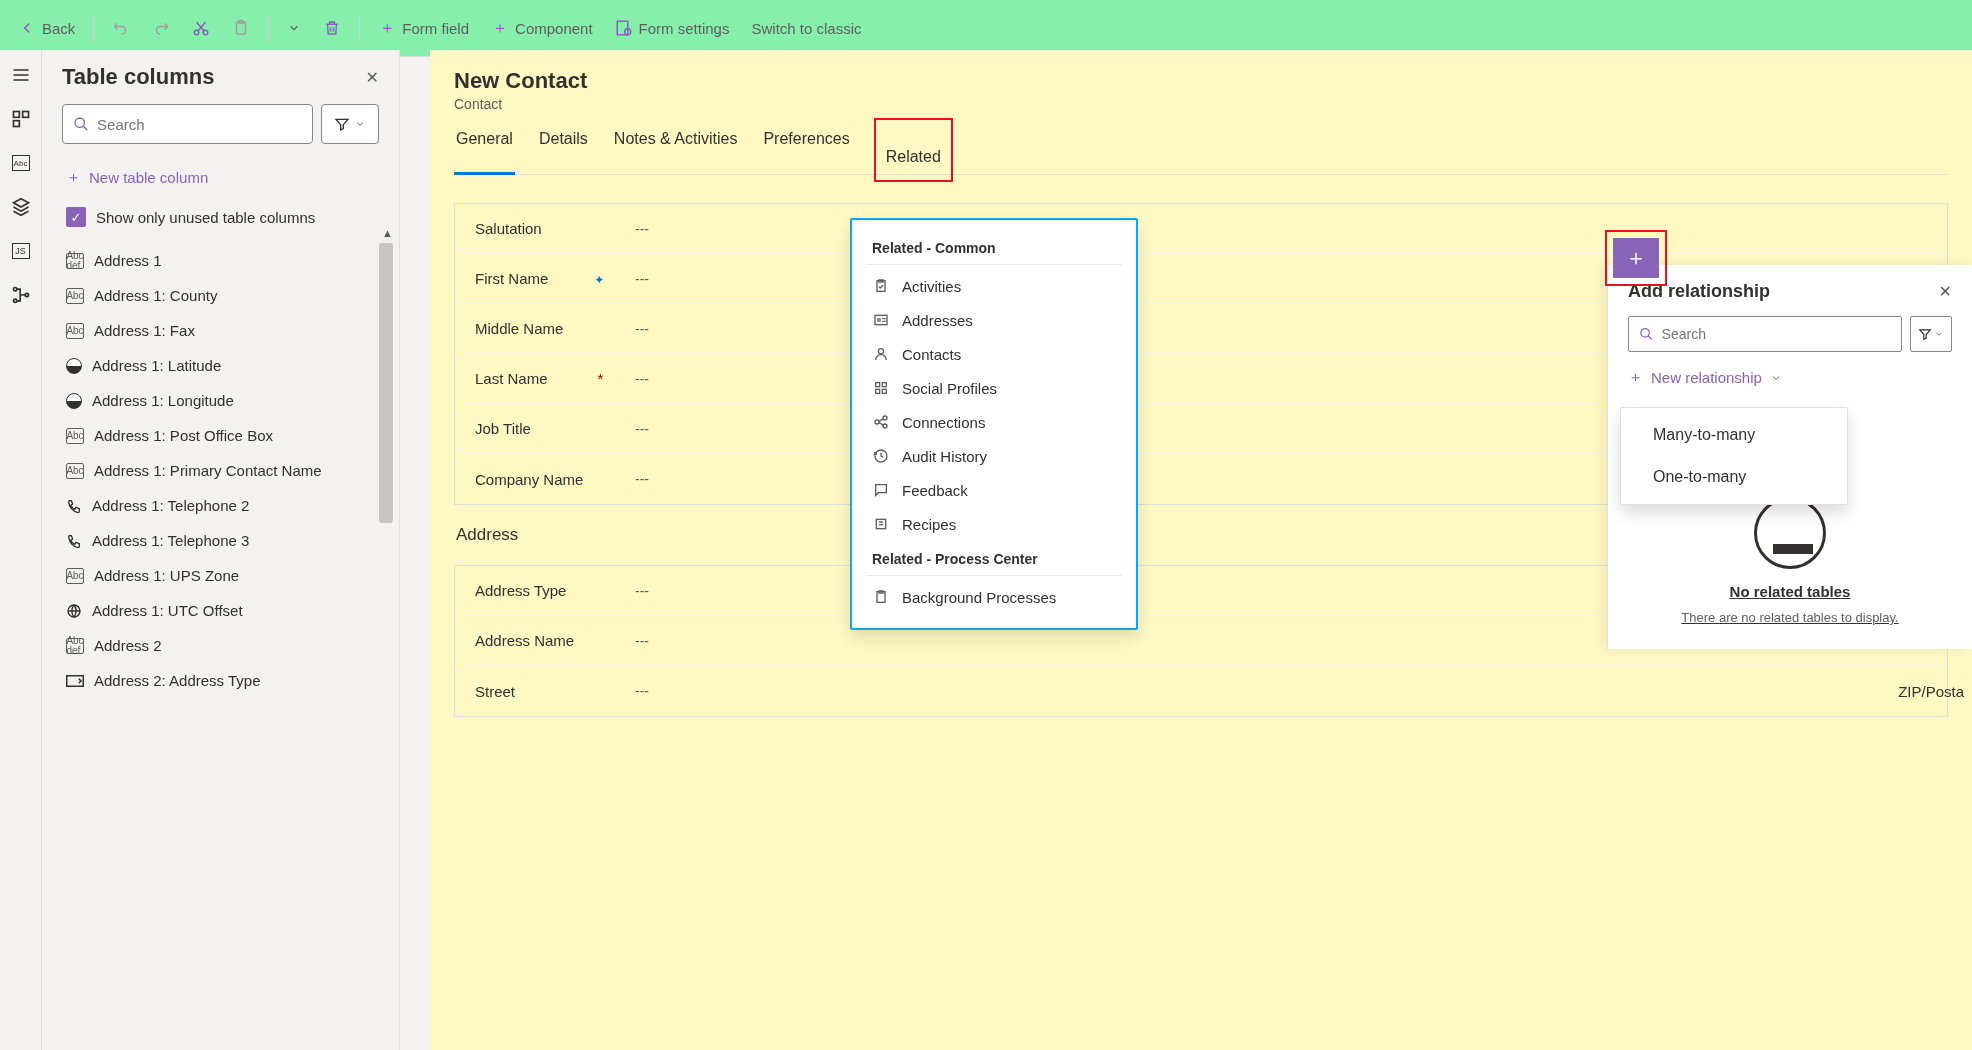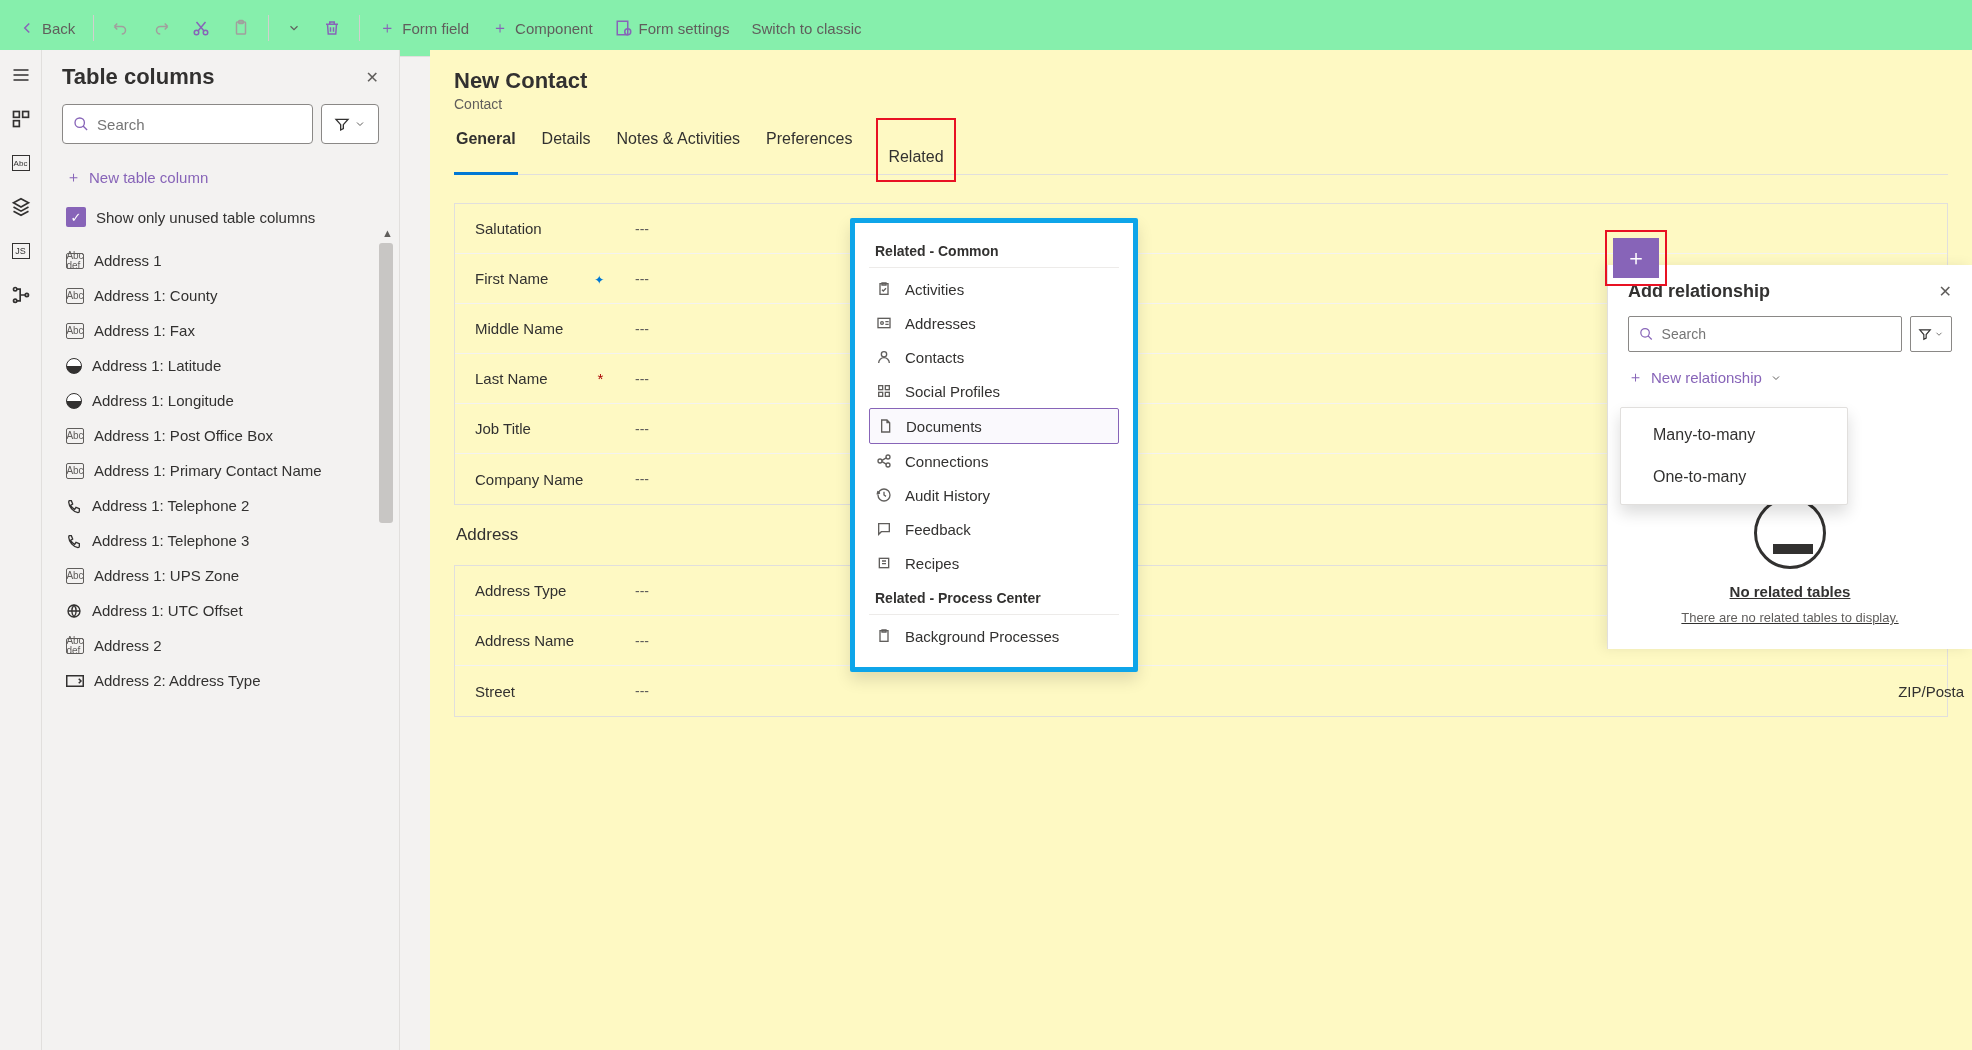--- a/index.html
+++ b/index.html
@@ -39,37 +39,37 @@
 .scroll-arrow-up { position: absolute; right: -14px; top: -16px; font-size: 11px; color: #605e5c; }
 
 
 .main-canvas { position: absolute; top: 50px; left: 430px; right: 0; bottom: 0; background: #fef9c3; }
 .form-header { padding: 18px 24px 8px; }
 .form-title { font-size: 22px; font-weight: 600; }
 .form-subtitle { font-size: 14px; color: #605e5c; margin-top: 2px; }
 
 .form-tabs { display: flex; gap: 22px; padding: 10px 0 0 0; border-bottom: 1px solid #e1dfdd; }
 .form-tab { padding: 8px 2px 10px; font-size: 16px; cursor: pointer; color: #323130; position: relative; }
-.form-tab.active { font-weight: 700; }
+.form-tab.active { font-weight: 400; }
 .form-tab.active::after { content: ""; position: absolute; bottom: -1px; left: 0; right: 0; height: 3px; background: #0078d4; }
 .redbox { border: 2.5px solid #e81123; padding: 20px 8px 10px; margin-top: -4px; margin-bottom: -8px; }
 
 .section { border: 1px solid #e1dfdd; margin: 20px 0 20px 0; }
 .field-row { display: flex; align-items: center; height: 50px; border-bottom: 1px solid #f3f2f1; padding: 0 20px; }
 .field-row:last-child { border-bottom: none; }
 .field-label { width: 150px; font-size: 15px; }
 .field-req { color: #a80000; margin-left: 2px; }
 .field-rec { color: #0078d4; margin-left: 2px; }
 .field-value { color: #605e5c; margin-left: 10px; }
 
 .content-wrap { padding: 0 24px; }
 .section-heading { font-size: 17px; margin: 16px 0 8px 2px; }
 
 
-.related-menu { position: absolute; top: 168px; left: 420px; width: 288px; background: #fff; border: 5px solid #0ea5e9; box-shadow: 0 8px 16px rgba(0,0,0,.12); padding: 10px 14px 14px; border-radius: 2px; z-index: 50; }
+.related-menu { position: absolute; top: 168px; left: 420px; width: 288px; background: #fff; border: 2px solid #0ea5e9; box-shadow: 0 8px 16px rgba(0,0,0,.12); padding: 10px 14px 14px; border-radius: 2px; z-index: 50; }
 .related-heading { font-weight: 600; font-size: 14px; padding: 10px 6px 8px; border-bottom: 1px solid #edebe9; margin-bottom: 4px; }
 .related-item { display: flex; align-items: center; gap: 12px; padding: 8px 6px; font-size: 15px; cursor: pointer; border-radius: 2px; }
 .related-item.selected { border: 1px solid #8764b8; background: #faf9fd; }
 .ri-icon { width: 18px; height: 18px; display: flex; align-items: center; justify-content: center; color: #605e5c; }
 
 
 .right-panel { position: absolute; top: 215px; right: 0; width: 365px; background: #fff; border-left: 1px solid #e1dfdd; box-shadow: -4px 0 12px rgba(0,0,0,.08); padding: 16px 20px 24px; z-index: 60; }
 .rp-header { display: flex; justify-content: space-between; align-items: center; margin-bottom: 14px; }
 .rp-title { font-size: 18px; font-weight: 600; }
 .rp-search-row { display: flex; gap: 8px; margin-bottom: 16px; }
@@ -395,28 +395,20 @@
         <div class="ri-icon">
           <svg width="16" height="16" viewBox="0 0 24 24" fill="none" stroke="#605e5c" stroke-width="2">
             <rect x="4" y="4" width="6" height="6"></rect>
             <rect x="14" y="4" width="6" height="6"></rect>
             <rect x="4" y="14" width="6" height="6"></rect>
             <rect x="14" y="14" width="6" height="6"></rect>
           </svg>
         </div>
         <span>Social Profiles</span>
       </div>
-    <div class="related-item selected">
-        <div class="ri-icon">
-          <svg width="16" height="16" viewBox="0 0 24 24" fill="none" stroke="#605e5c" stroke-width="2">
-            <path d="M7 3h8l4 4v14H7zM15 3v4h4"></path>
-          </svg>
-        </div>
-        <span>Documents</span>
-      </div>
     <div class="related-item">
         <div class="ri-icon">
           <svg width="16" height="16" viewBox="0 0 24 24" fill="none" stroke="#605e5c" stroke-width="2">
             <circle cx="6" cy="12" r="3"></circle>
             <circle cx="18" cy="6" r="3"></circle>
             <circle cx="18" cy="18" r="3"></circle>
             <path d="M9 11l7-4M9 13l7 4"></path>
           </svg>
         </div>
         <span>Connections</span>

